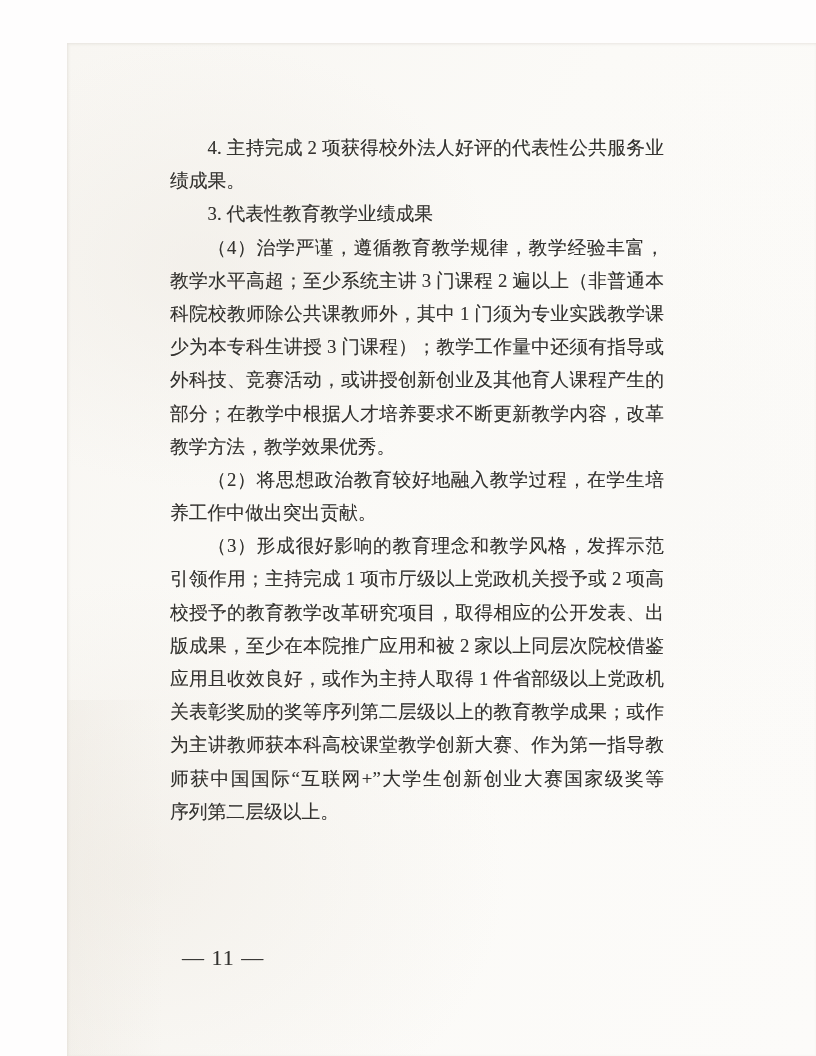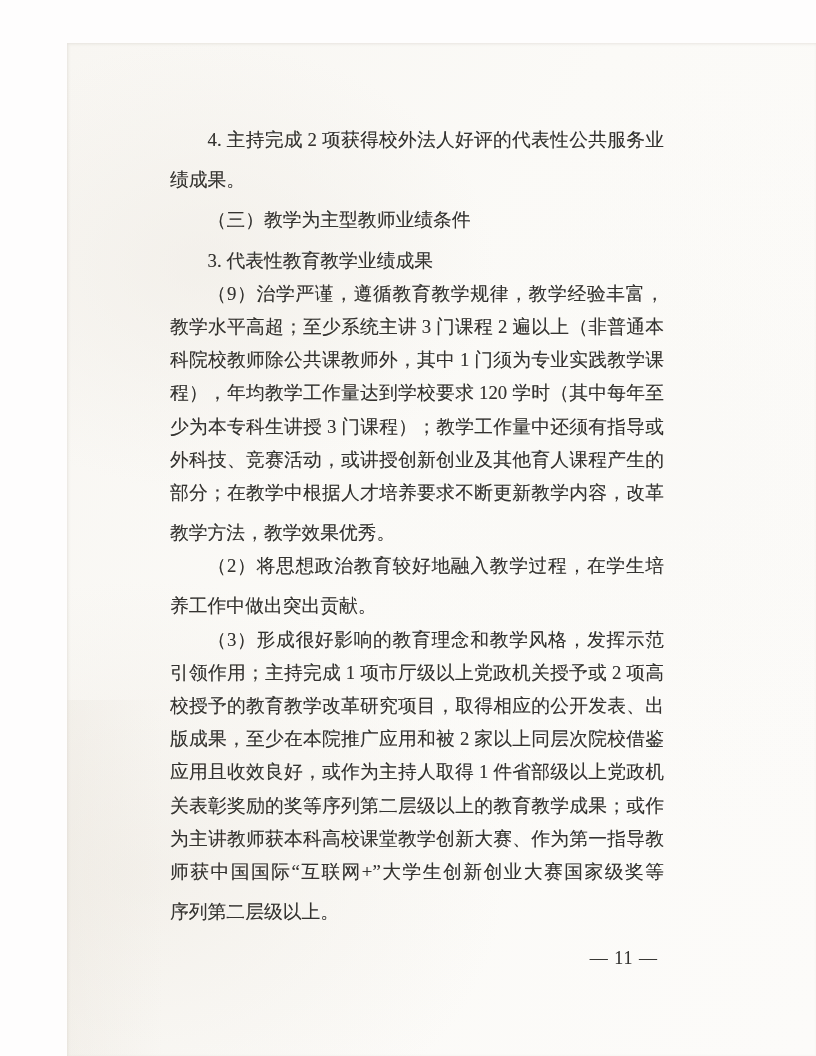--- a/index.html
+++ b/index.html
@@ -24,55 +24,54 @@
     background:
       radial-gradient(420px 320px at 18% 22%, rgba(238,234,227,0.55), rgba(238,234,227,0) 70%),
       radial-gradient(520px 420px at 10% 82%, rgba(236,231,223,0.50), rgba(236,231,223,0) 70%),
       radial-gradient(680px 540px at 70% 40%, rgba(250,249,246,0.65), rgba(250,249,246,0) 75%),
       linear-gradient(115deg, #f8f6f2 0%, #fbfaf7 45%, #fcfbf9 100%);
     box-shadow: inset 1px 1px 3px rgba(196,190,181,0.35);
   }
   .text-block {
     position: absolute;
     left: 103px;
-    top: 80px;
+    top: 88px;
     width: 494px;
     color: #343330;
   }
   .line {
     font-size: 18.8px;
     line-height: 33.2px;
     height: 33.2px;
     width: 100%;
     word-break: keep-all;
     overflow: visible;
     text-shadow: 0 0 0.5px rgba(70,68,64,0.45);
   }
   .line.fill {
     text-align: justify;
     text-align-last: justify;
   }
   .line.end {
     text-align: left;
     text-align-last: left;
-    margin-top: 7px;
   }
   .line.indent {
     padding-left: 37.6px;  
     width: calc(100% - 37.6px);
   }
   .folio {
     position: absolute;
-    left: 103px;
+    left: 115px;
     top: 903px;
     width: 494px;
     padding-right: 6px;
     box-sizing: border-box;
-    text-align: right;
-    font-size: 18px;
+    text-align: left;
+    font-size: 22px;
     line-height: 24px;
     letter-spacing: 1px;
     color: #33322f;
     text-shadow: 0 0 0.5px rgba(70,68,64,0.4);
   }
   
   .scan-artifact {
     position: absolute;
     left: 67px;
     top: 700px;
@@ -82,26 +81,24 @@
     pointer-events: none;
   }
 </style>
 </head>
 <body>
 
 <div class="scan-page">
   <div class="text-block" id="text-block">
       <div class="line fill indent">4. 主持完成 2 项获得校外法人好评的代表性公共服务业</div>
       <div class="line end">绩成果。</div>
-      <div class="line end indent">（三）教学为主型教师业绩条件</div>
       <div class="line end indent">3. 代表性教育教学业绩成果</div>
-      <div class="line fill indent">（9）治学严谨，遵循教育教学规律，教学经验丰富，</div>
+      <div class="line fill indent">（4）治学严谨，遵循教育教学规律，教学经验丰富，</div>
       <div class="line fill">教学水平高超；至少系统主讲 3 门课程 2 遍以上（非普通本</div>
       <div class="line fill">科院校教师除公共课教师外，其中 1 门须为专业实践教学课</div>
-      <div class="line fill">程），年均教学工作量达到学校要求 120 学时（其中每年至</div>
       <div class="line fill">少为本专科生讲授 3 门课程）；教学工作量中还须有指导或</div>
       <div class="line fill">外科技、竞赛活动，或讲授创新创业及其他育人课程产生的</div>
       <div class="line fill">部分；在教学中根据人才培养要求不断更新教学内容，改革</div>
       <div class="line end">教学方法，教学效果优秀。</div>
       <div class="line fill indent">（2）将思想政治教育较好地融入教学过程，在学生培</div>
       <div class="line end">养工作中做出突出贡献。</div>
       <div class="line fill indent">（3）形成很好影响的教育理念和教学风格，发挥示范</div>
       <div class="line fill">引领作用；主持完成 1 项市厅级以上党政机关授予或 2 项高</div>
       <div class="line fill">校授予的教育教学改革研究项目，取得相应的公开发表、出</div>
       <div class="line fill">版成果，至少在本院推广应用和被 2 家以上同层次院校借鉴</div>

